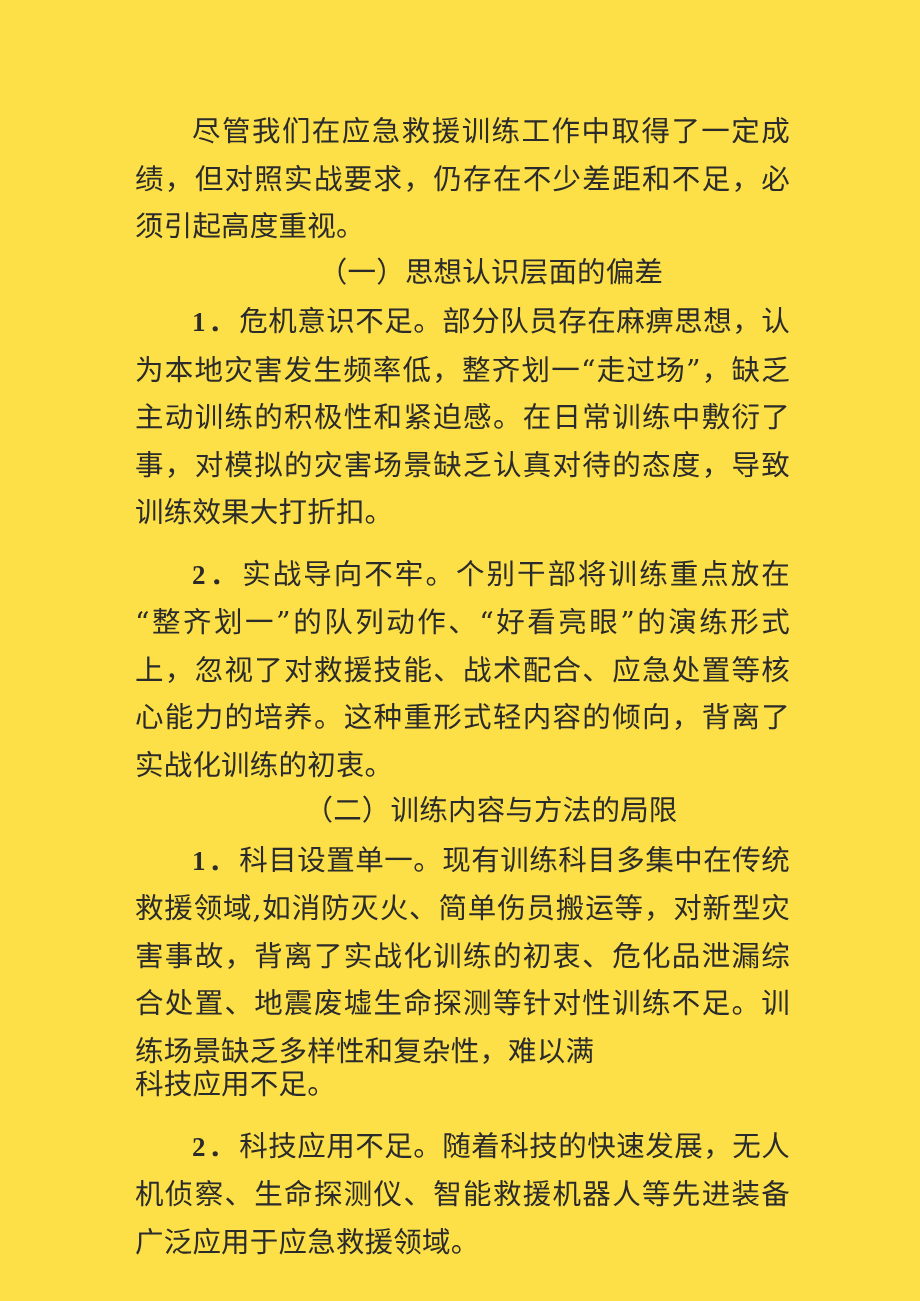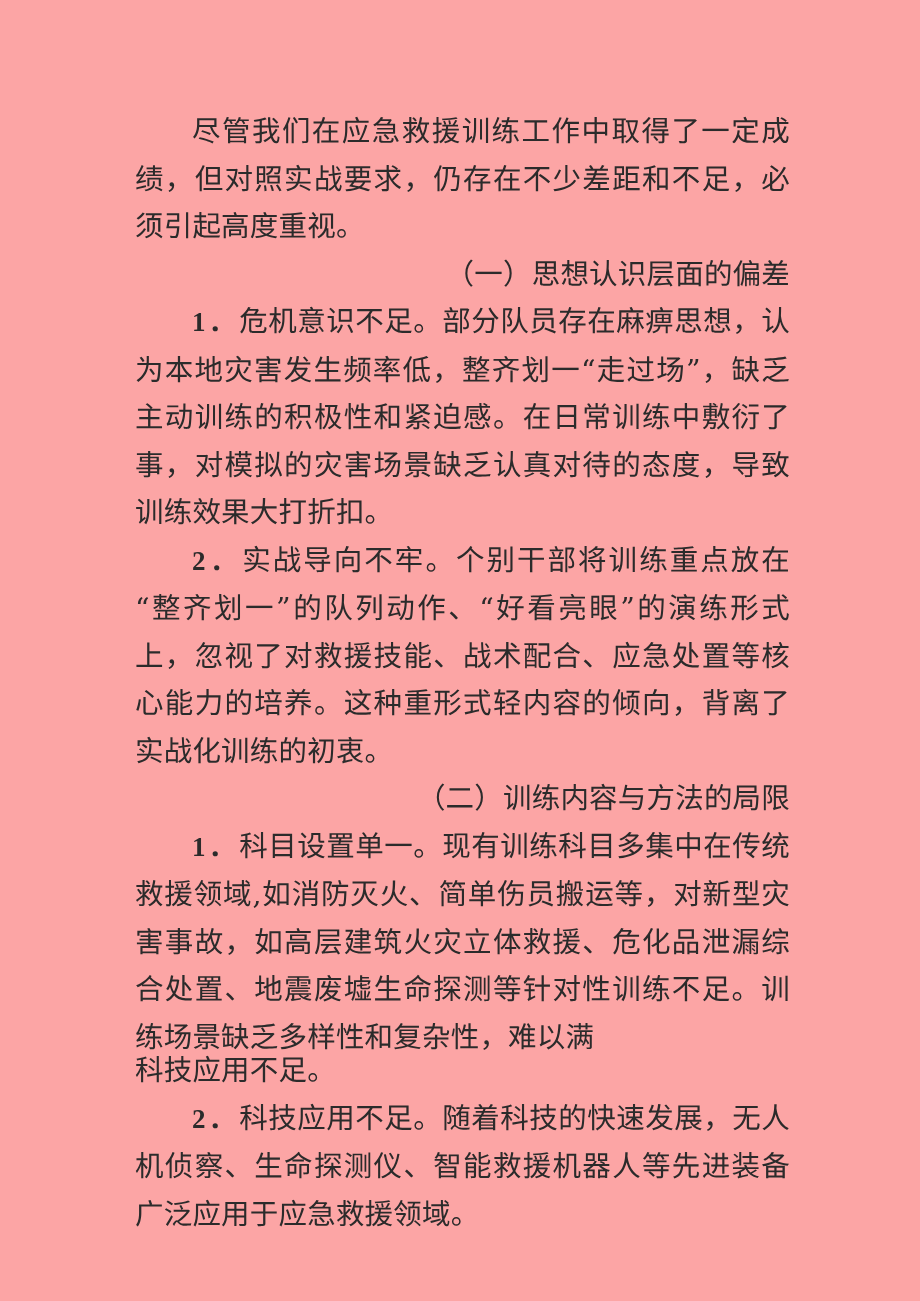--- a/index.html
+++ b/index.html
@@ -15,21 +15,21 @@
     overflow: hidden;
     font-family: "DejaVu Sans", "Liberation Sans", sans-serif;
     color: #2b2b2b;
     -webkit-font-smoothing: antialiased;
   }
 
   .page {
     position: relative;
     width: 920px;
     height: 1301px;
-    background: #fca5a5;
+    background: #fde047;
     box-sizing: border-box;
     padding: 108px 130px 0 135px;
   }
 
   .doc-body {
     width: 655px;
   }
 
   
   .para {
@@ -42,35 +42,35 @@
     text-align: justify;
     text-justify: inter-character;
     color: #2b2b2b;
     font-weight: 400;
     text-indent: 57px;
     word-break: break-all;
     -moz-osx-font-smoothing: grayscale;
   }
 
   .para + .para {
-    margin-top: 0;
+    margin-top: 14px;
   }
 
   
   .heading {
     margin: 0;
     padding: 0;
-    font-family: Liberation Sans, sans-serif;
+    font-family: Liberation Mono, monospace;
     font-size: 28.5px;
     line-height: 47.5px;
     letter-spacing: 0.2px;
     font-weight: 400;
     color: #2b2b2b;
     text-indent: 57px;
-    text-align: right;
+    text-align: center;
   }
 
   
   .num {
     font-family: "Liberation Serif", "DejaVu Serif", serif;
     font-weight: 700;
     font-size: 27px;
     letter-spacing: 1px;
     padding-right: 2px;
   }
@@ -112,21 +112,21 @@
     <p class="para">
       <span class="num">2</span><span class="num">．</span><span class="run">实战导向不牢。个别干部将训练重点放在“整齐划一”的队列动作、“好看亮眼”的演练形式上，忽视了对救援技能、战术配合、应急处置等核心能力的培养。这种重形式轻内容的倾向，背离了实战化训练的初衷。</span>
     </p>
 
 
     <p class="heading">
       <span class="run">（二）训练内容与方法的局限</span>
     </p>
 
     <p class="para tight-wrap">
-      <span class="num">1</span><span class="num">．</span><span class="run">科目设置单一。现有训练科目多集中在传统救援领域,如消防灭火、简单伤员搬运等，对新型灾害事故，如高层建筑火灾立体救援、危化品泄漏综合处置、地震废墟生命探测等针对性训练不足。训练场景缺乏多样性和复杂性，难以满</span>
+      <span class="num">1</span><span class="num">．</span><span class="run">科目设置单一。现有训练科目多集中在传统救援领域,如消防灭火、简单伤员搬运等，对新型灾害事故，背离了实战化训练的初衷、危化品泄漏综合处置、地震废墟生命探测等针对性训练不足。训练场景缺乏多样性和复杂性，难以满</span>
       <span class="tail-line">科技应用不足。</span>
     </p>
 
     <p class="para">
       <span class="num">2</span><span class="num">．</span><span class="run">科技应用不足。随着科技的快速发展，无人机侦察、生命探测仪、智能救援机器人等先进装备广泛应用于应急救援领域。</span>
     </p>
 
   </div>
 </div>
 

